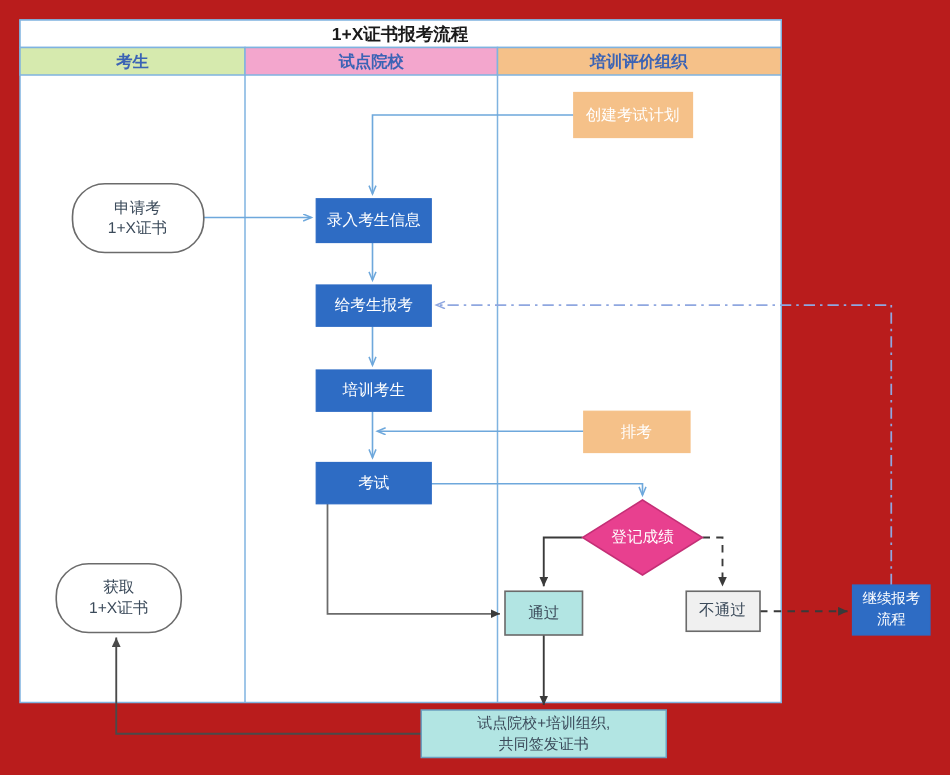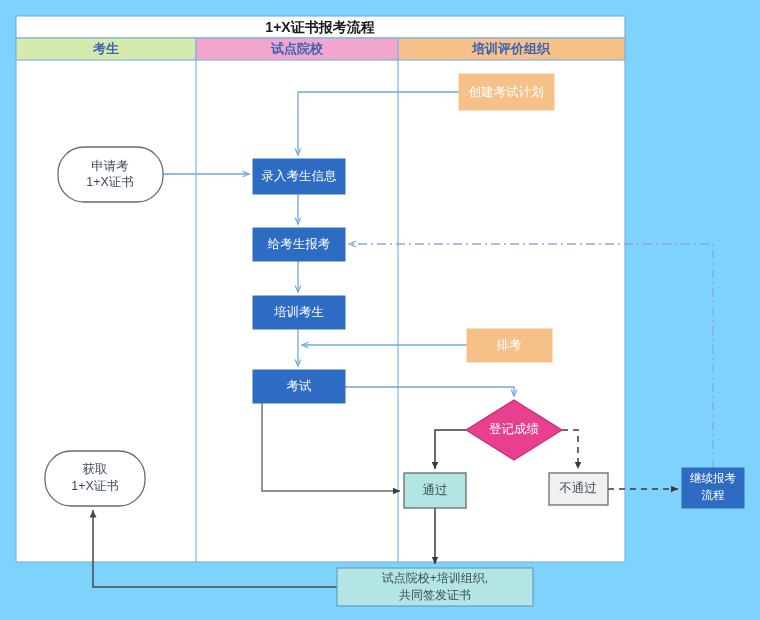--- a/index.html
+++ b/index.html
@@ -1,17 +1,17 @@
 <!DOCTYPE html>
 <html><head>
 <meta charset="utf-8">
 <style>
   html,body{margin:0;padding:0;background:#ffffff;}
   body{font-family:"Liberation Sans","DejaVu Sans",sans-serif;}
-  #stage{position:relative;width:760px;height:620px;overflow:hidden;background:#7dd3fc;}
+  #stage{position:relative;width:760px;height:620px;overflow:hidden;background:#b91c1c;}
   svg{display:block;}
   .lane-title{font-size:13px;font-weight:bold;fill:#3b63b5;}
   .diagram-title{font-size:14px;font-weight:bold;fill:#1a1a1a;}
   .node-label{font-size:12.5px;}
   .node-label-white{fill:#ffffff;}
   .node-label-dark{fill:#3b4a5a;}
   .node-label-orange{fill:#ffffff;}
   text{font-family:"Liberation Sans","DejaVu Sans",sans-serif;dominant-baseline:middle;}
 </style>
 </head>

